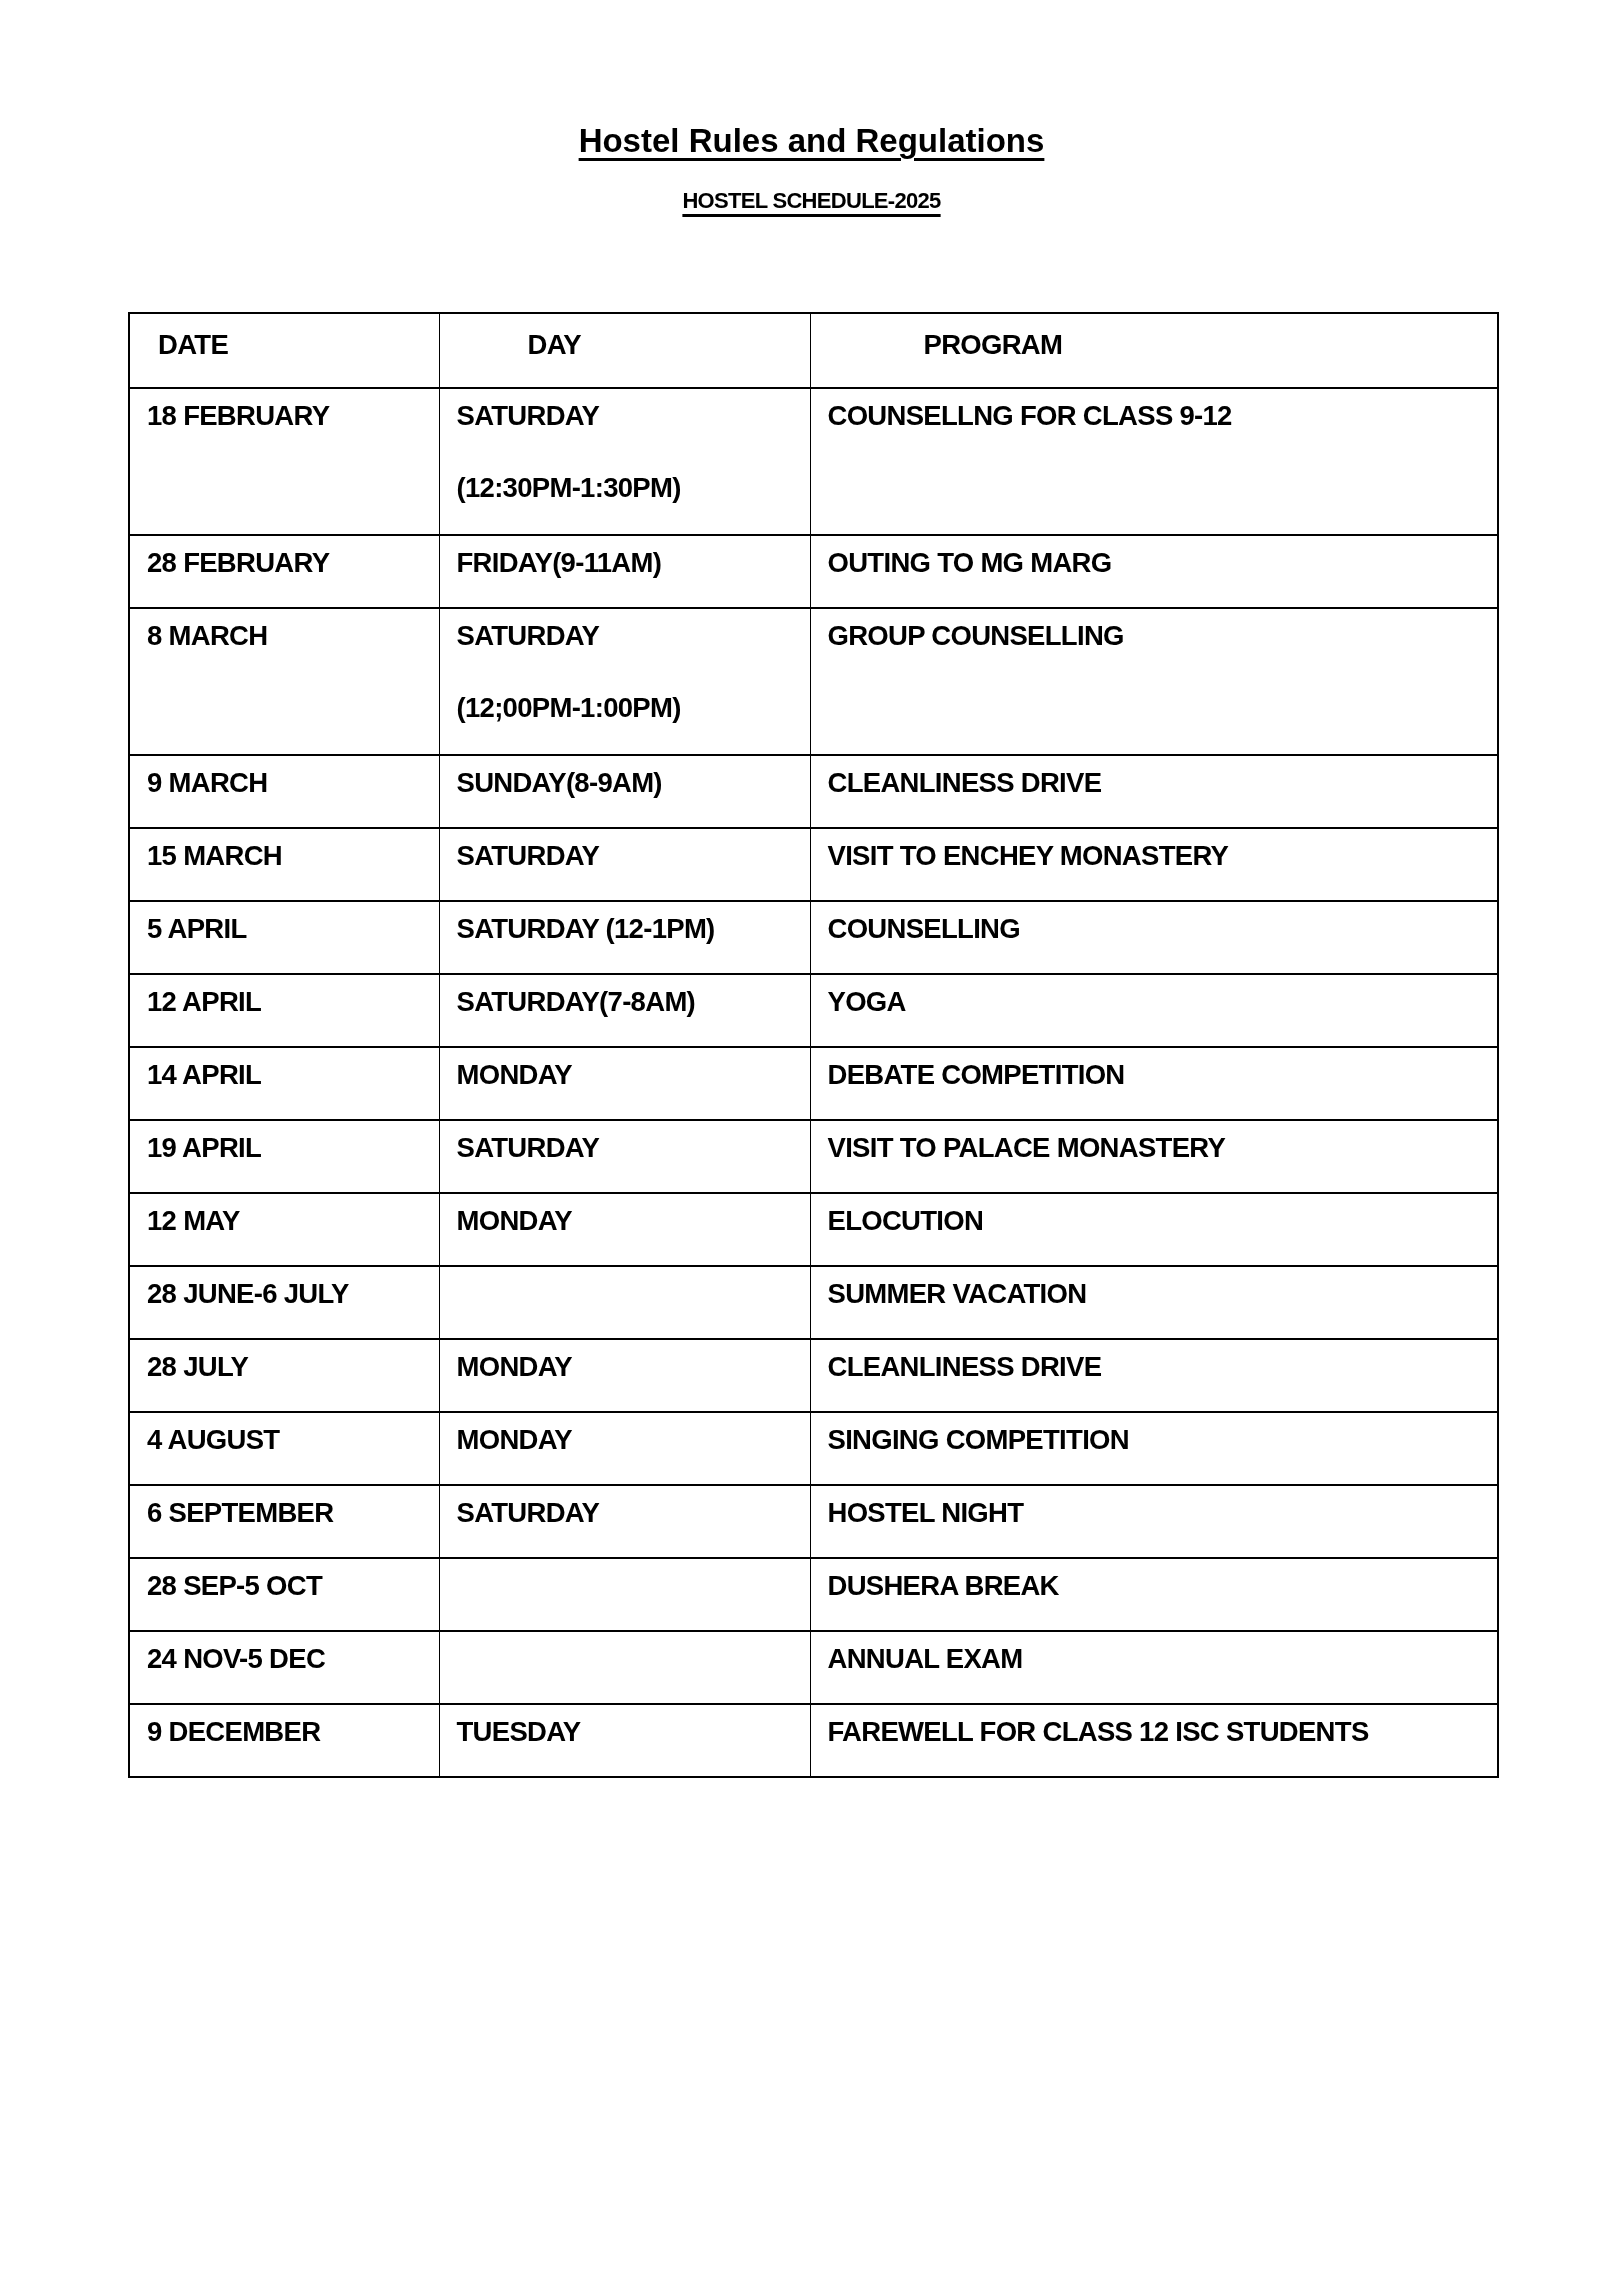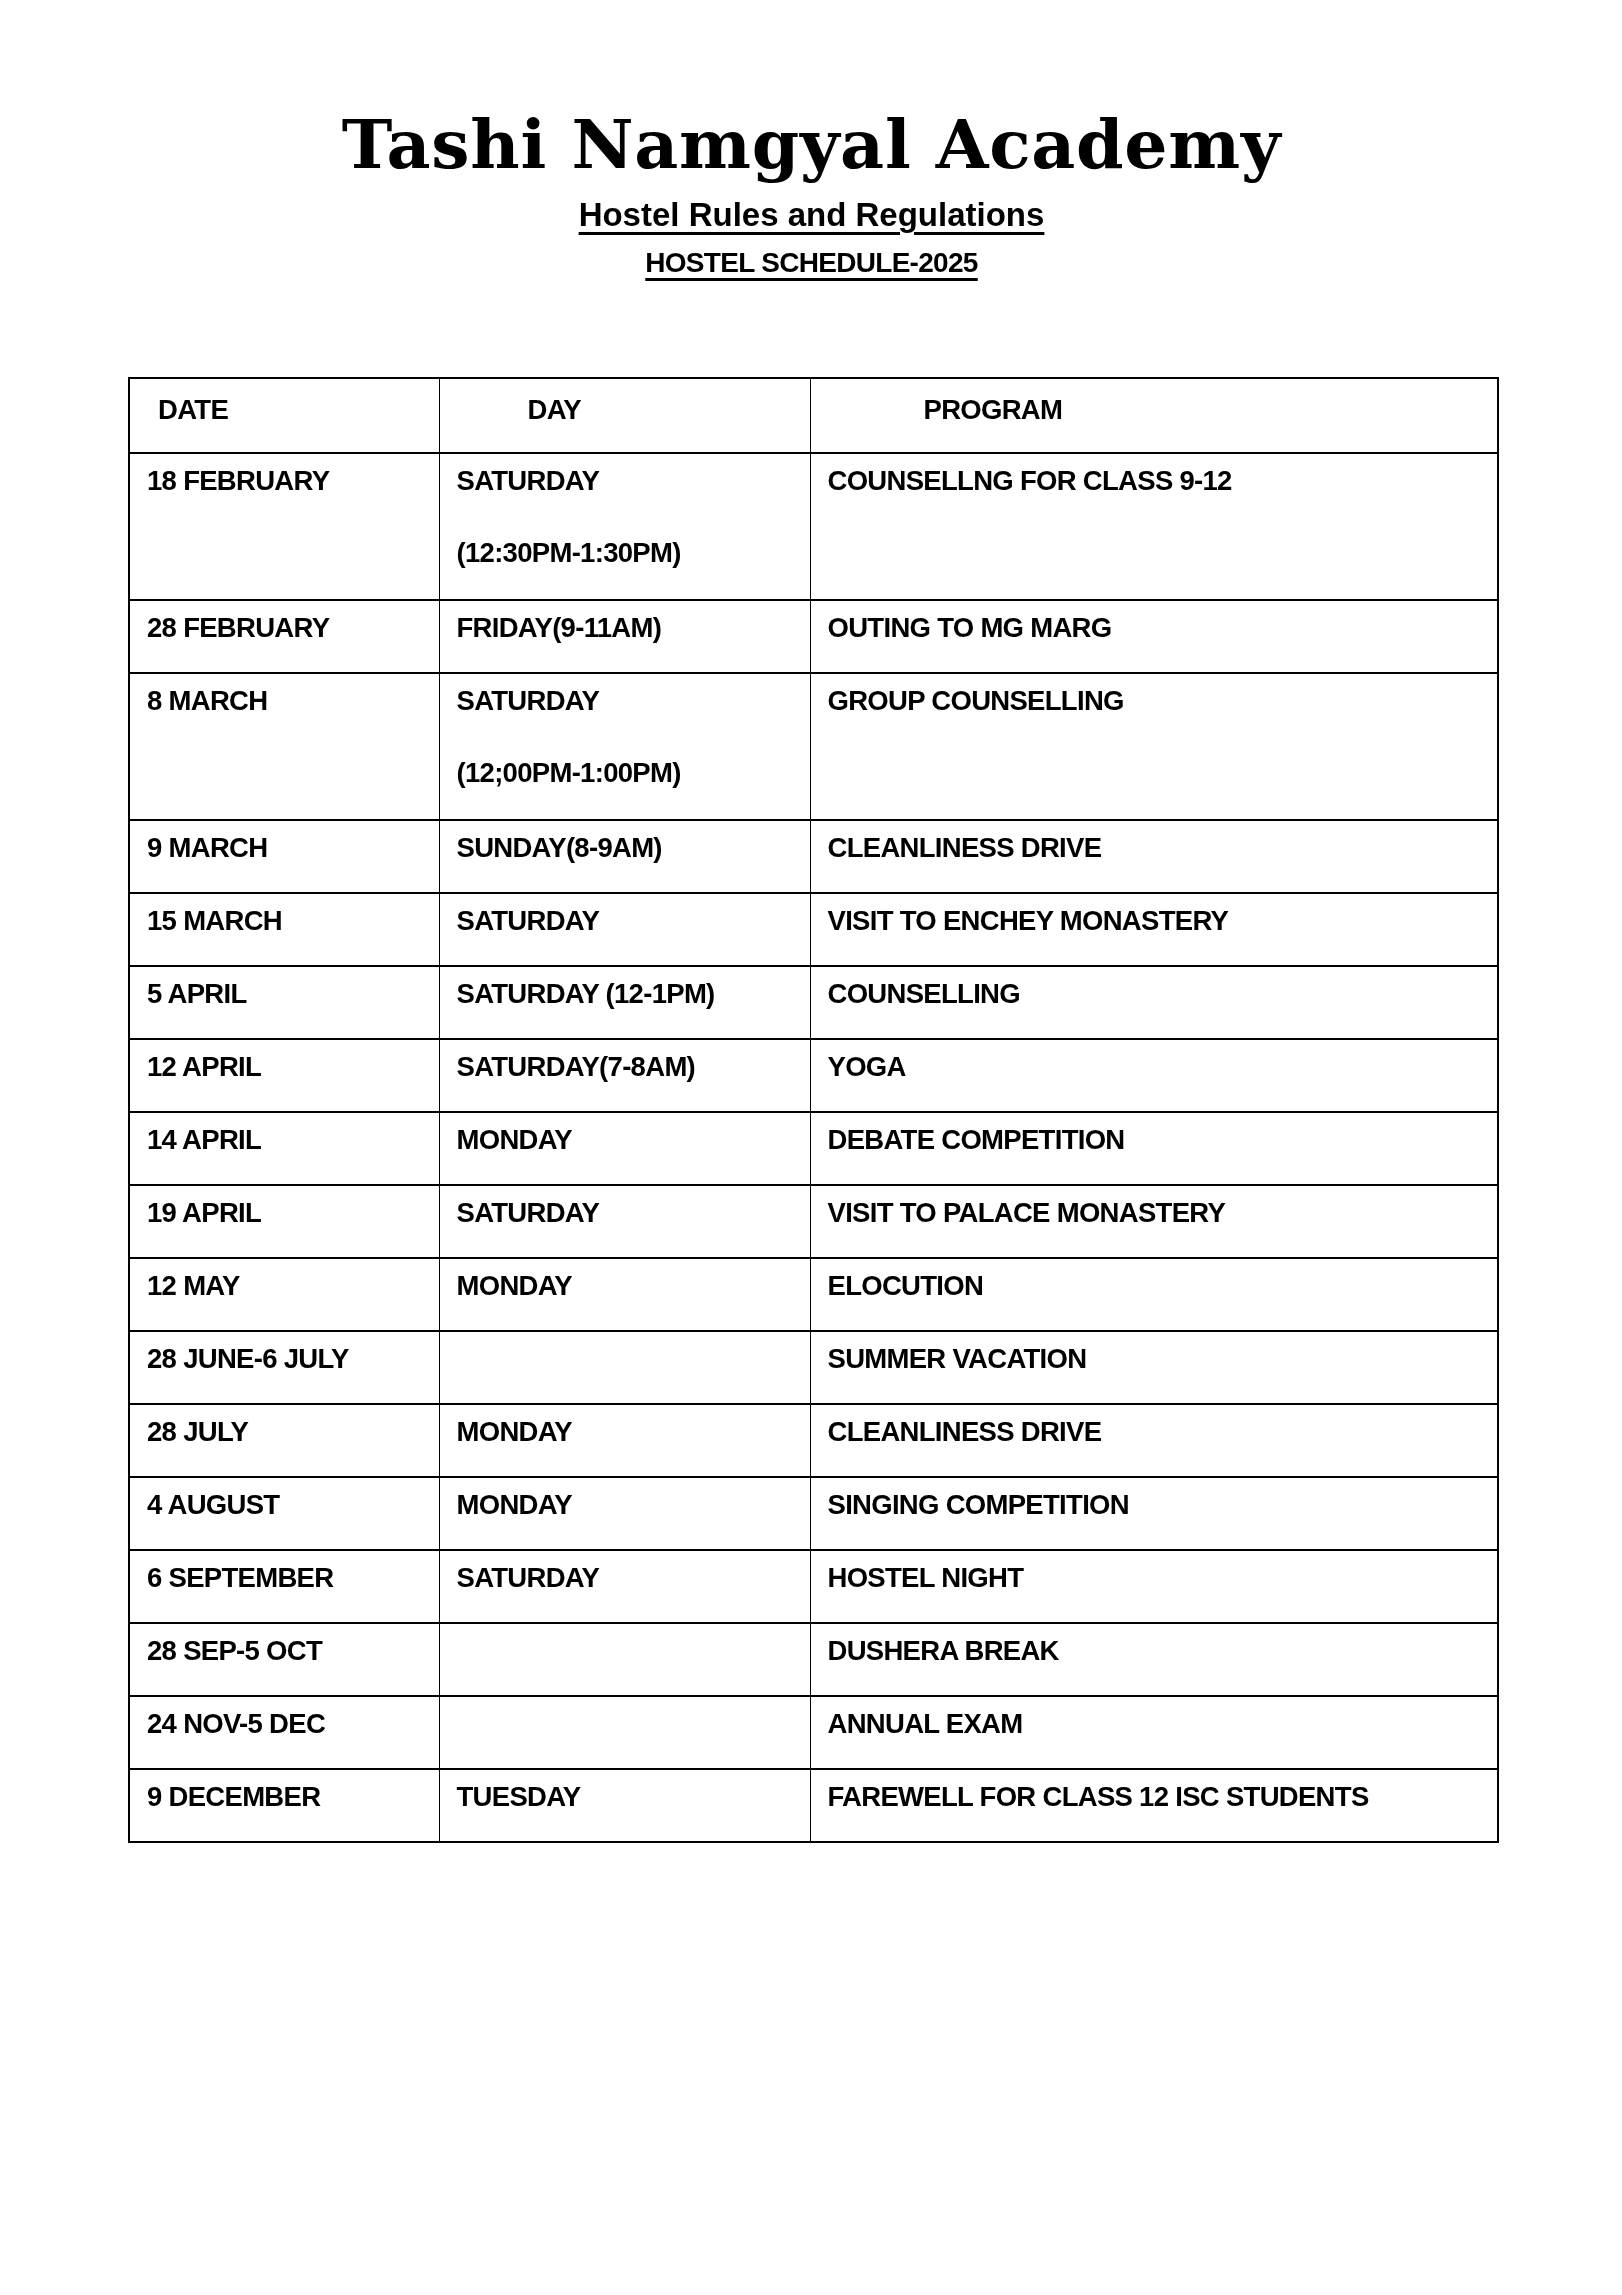--- a/index.html
+++ b/index.html
@@ -33,23 +33,23 @@
     margin: 14.4px 0 0 0;
     font-weight: 700;
     font-size: 33px;
     line-height: 1.15;
     text-decoration: underline;
     text-underline-offset: 5.9px;
     text-decoration-thickness: 2.6px;
     letter-spacing: 0px;
   }
   .subtitle2 {
-    margin: 13px 0 0 0;
-    font-weight: 700;
-    font-size: 28px;
+    margin: 28px 0 0 0;
+    font-weight: 700;
+    font-size: 22px;
     line-height: 1.15;
     text-decoration: underline;
     text-underline-offset: 5.9px;
     text-decoration-thickness: 2.6px;
     letter-spacing: -0.7px;
   }
 
   
   table.schedule {
     border-collapse: collapse;
@@ -91,21 +91,20 @@
 
   .day2 {
     display: block;
     margin-top: 37px;
   }
 </style>
 </head>
 <body>
 
 <div class="titles">
-  <h1 class="main-title">Tashi Namgyal Academy</h1>
   <h2 class="subtitle">Hostel Rules and Regulations</h2>
   <h2 class="subtitle2">HOSTEL SCHEDULE-2025</h2>
 </div>
 
 <table class="schedule">
   <colgroup>
     <col class="c-date">
     <col class="c-day">
     <col class="c-prog">
   </colgroup>

